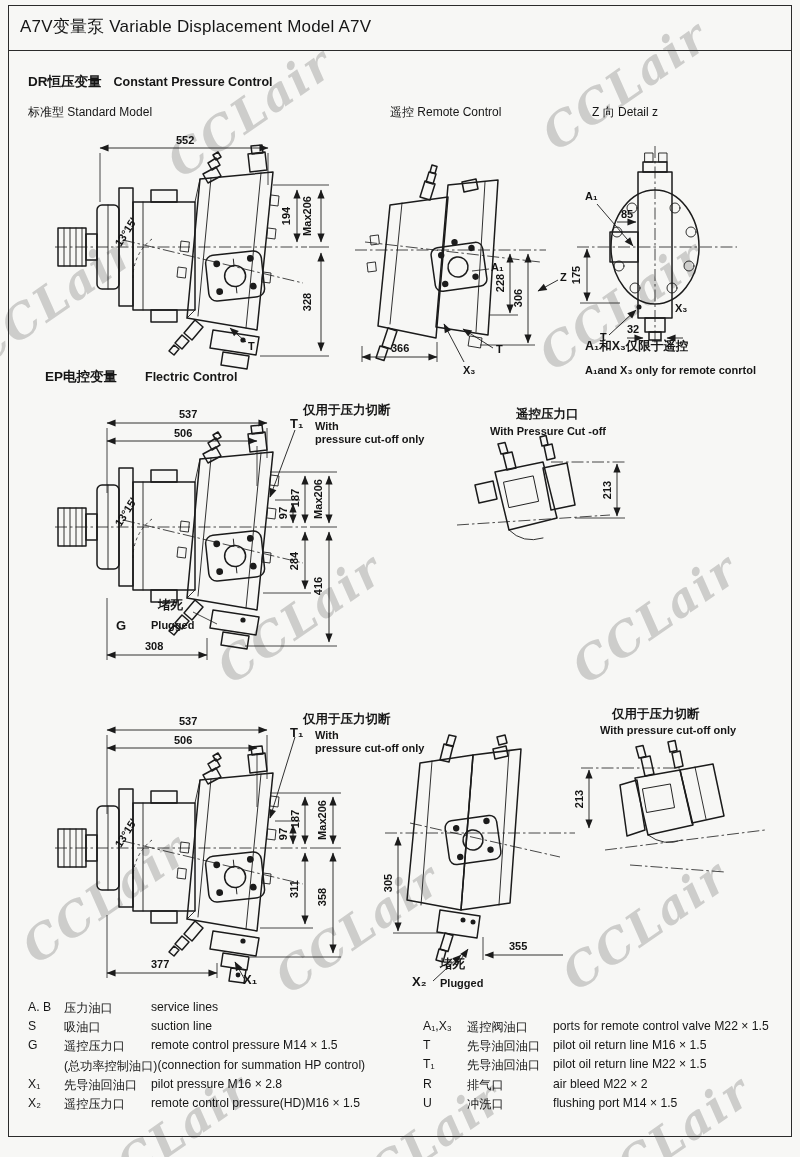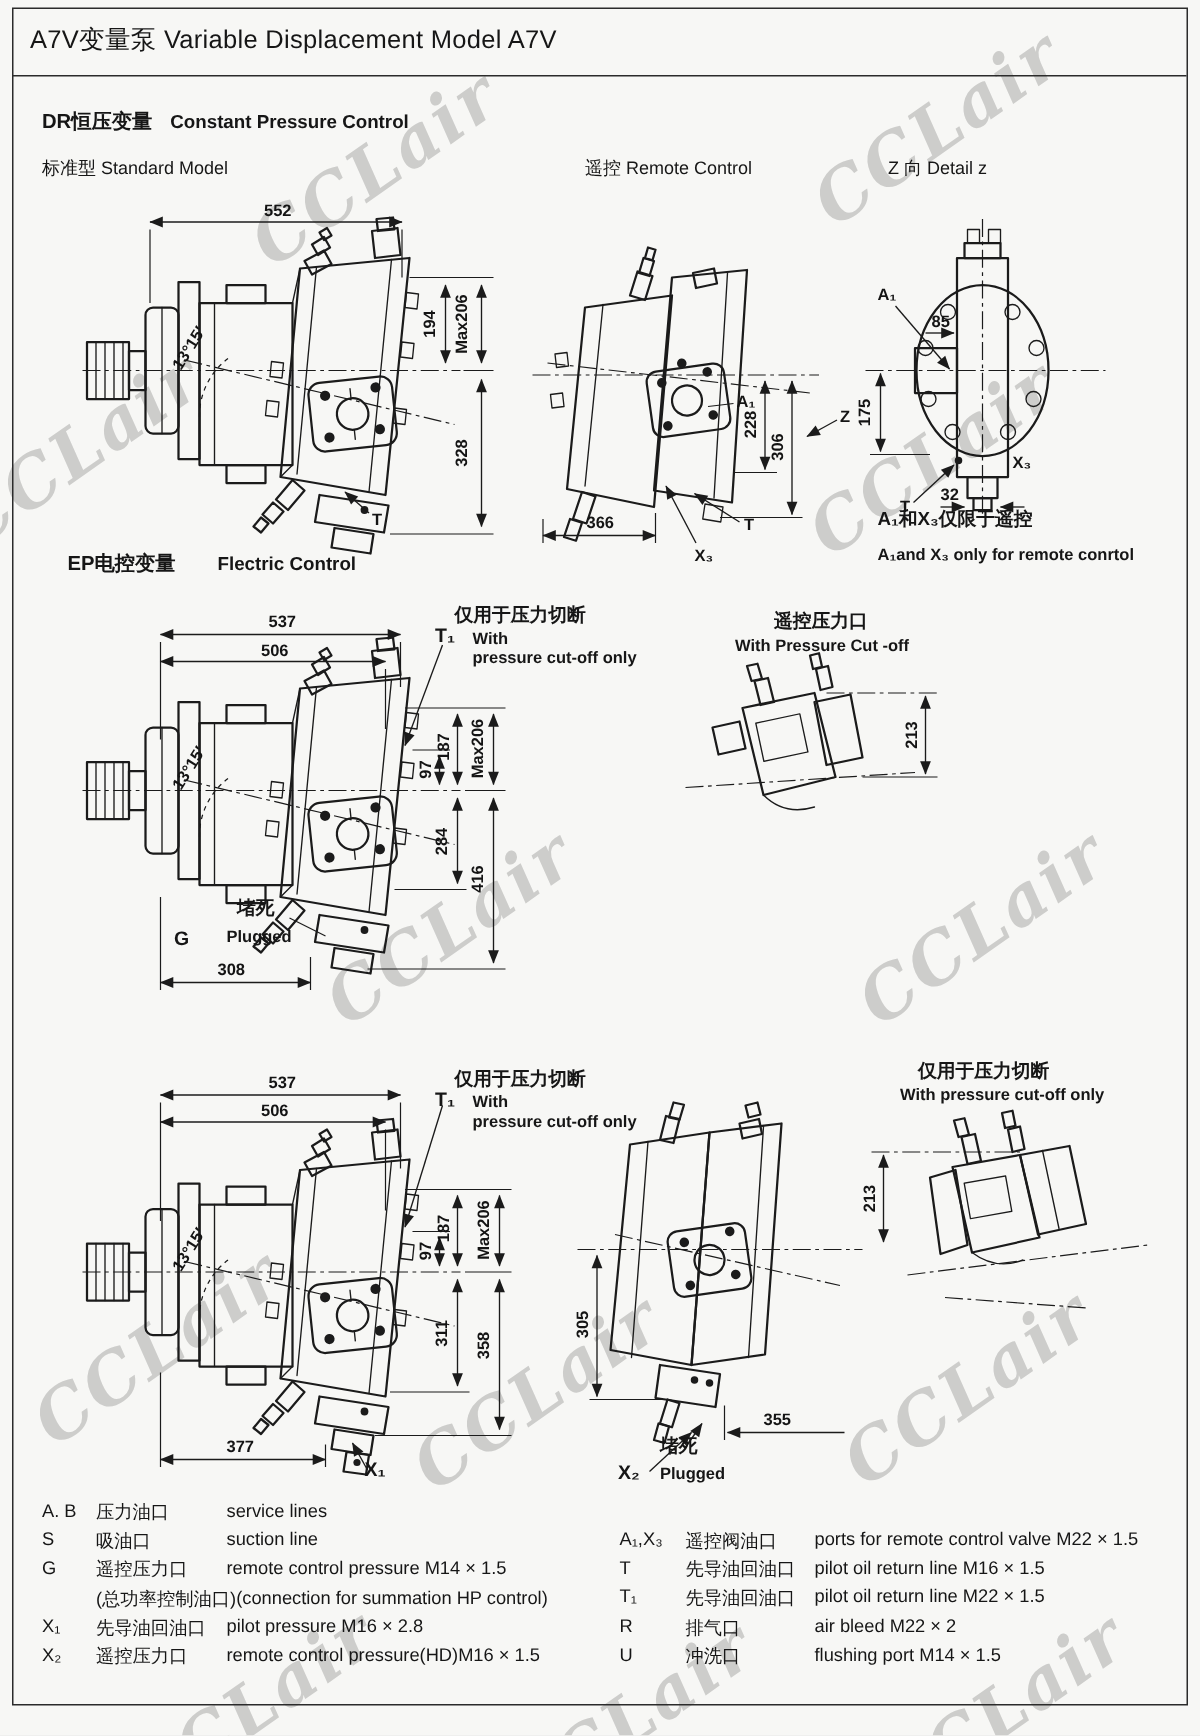--- a/index.html
+++ b/index.html
@@ -384,21 +384,21 @@
         <span class="lsym">X₁</span>
         <span class="lzh">先导油回油口</span>
         <span>pilot pressure M16 × 2.8</span>
       </div>
     <div class="lrow">
         <span class="lsym">X₂</span>
         <span class="lzh">遥控压力口</span>
         <span>remote control pressure(HD)M16 × 1.5</span>
       </div>
   </div>
-  <div class="legend" style="left:413px;top:1019px;width:378px">
+  <div class="legend" style="left:423px;top:1019px;width:378px">
     <div class="lrow">
         <span class="lsym2">A₁,X₃</span>
         <span class="lzh2">遥控阀油口</span>
         <span>ports for remote control valve M22 × 1.5</span>
       </div>
     <div class="lrow">
         <span class="lsym2">T</span>
         <span class="lzh2">先导油回油口</span>
         <span>pilot oil return line M16 × 1.5</span>
       </div>

